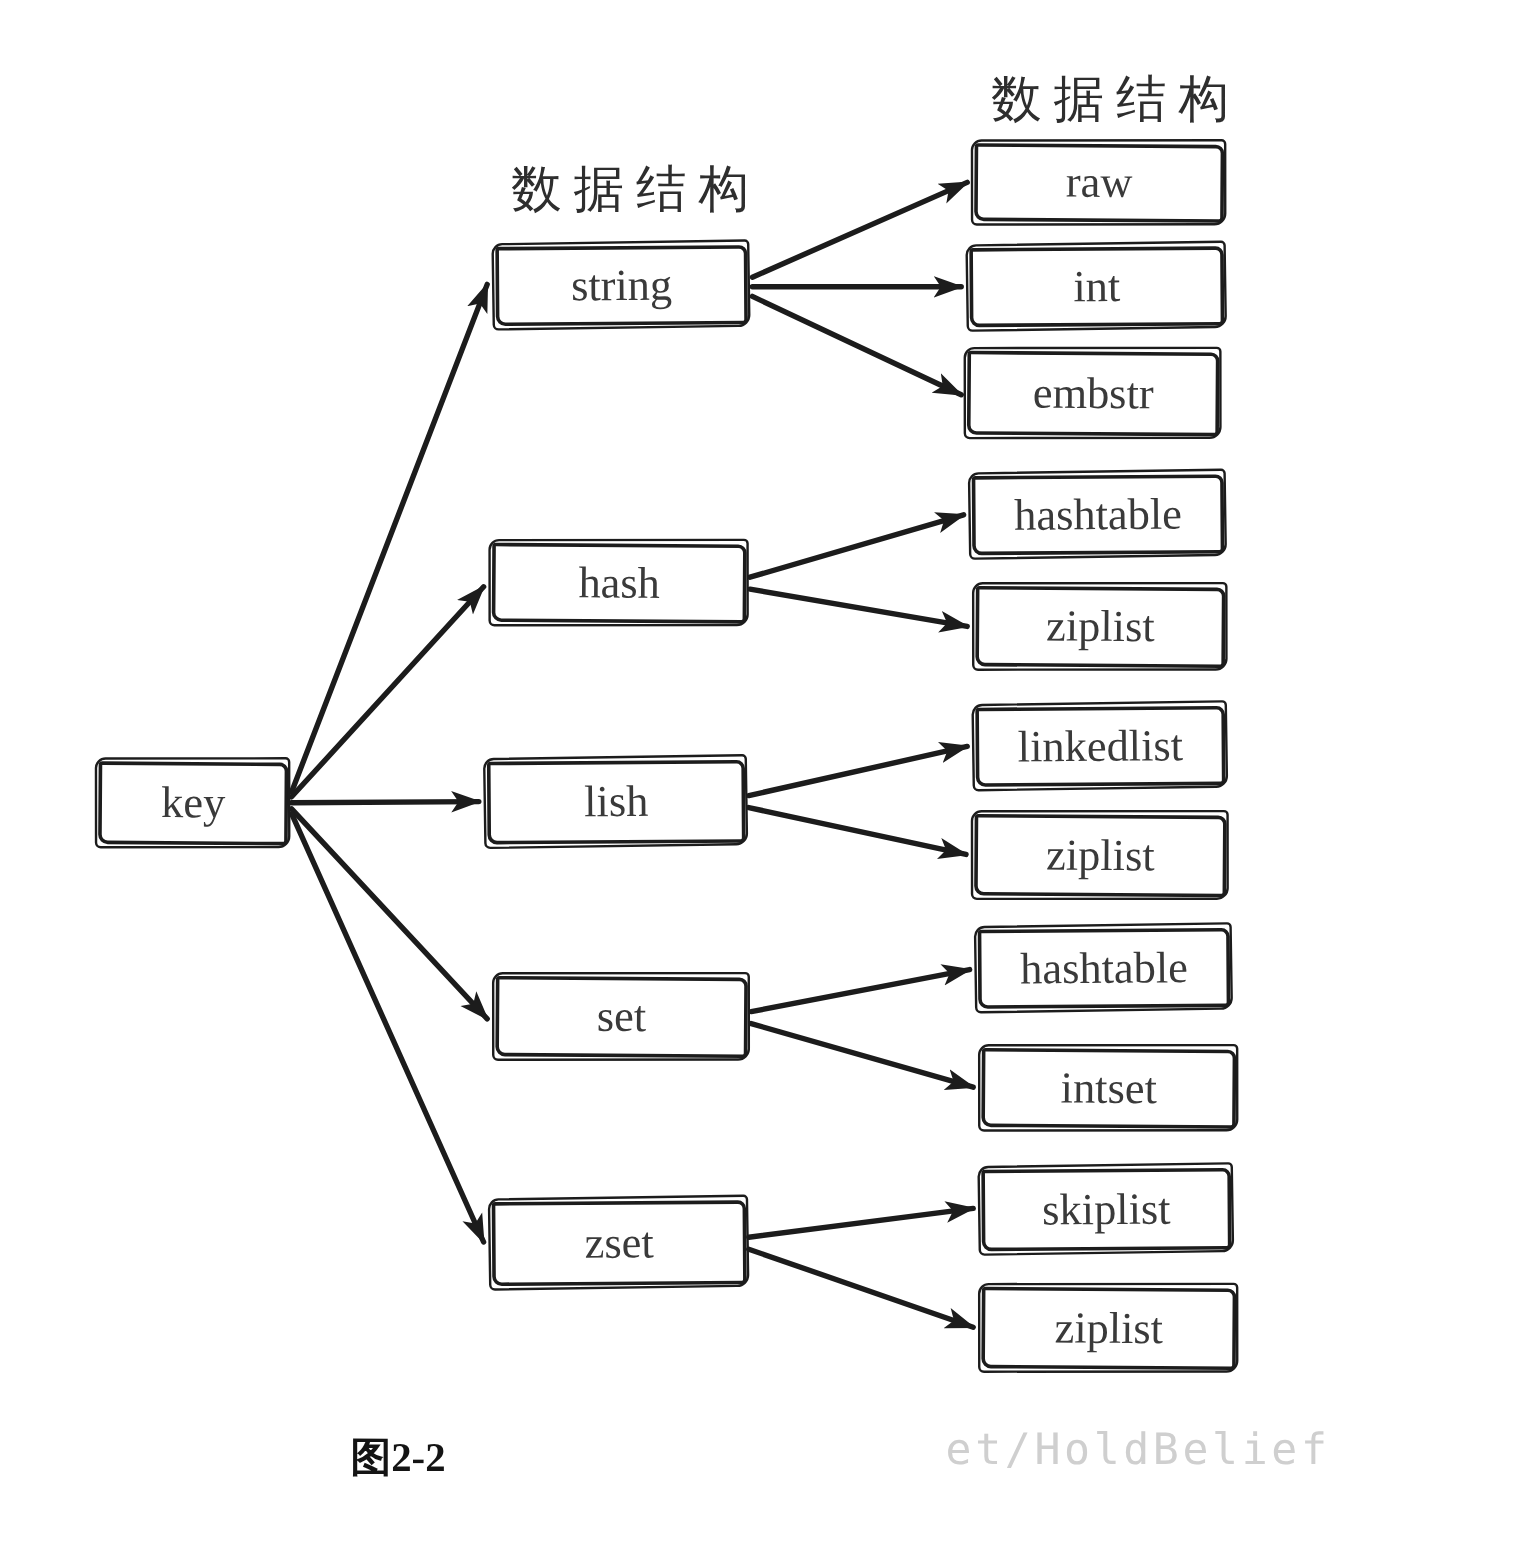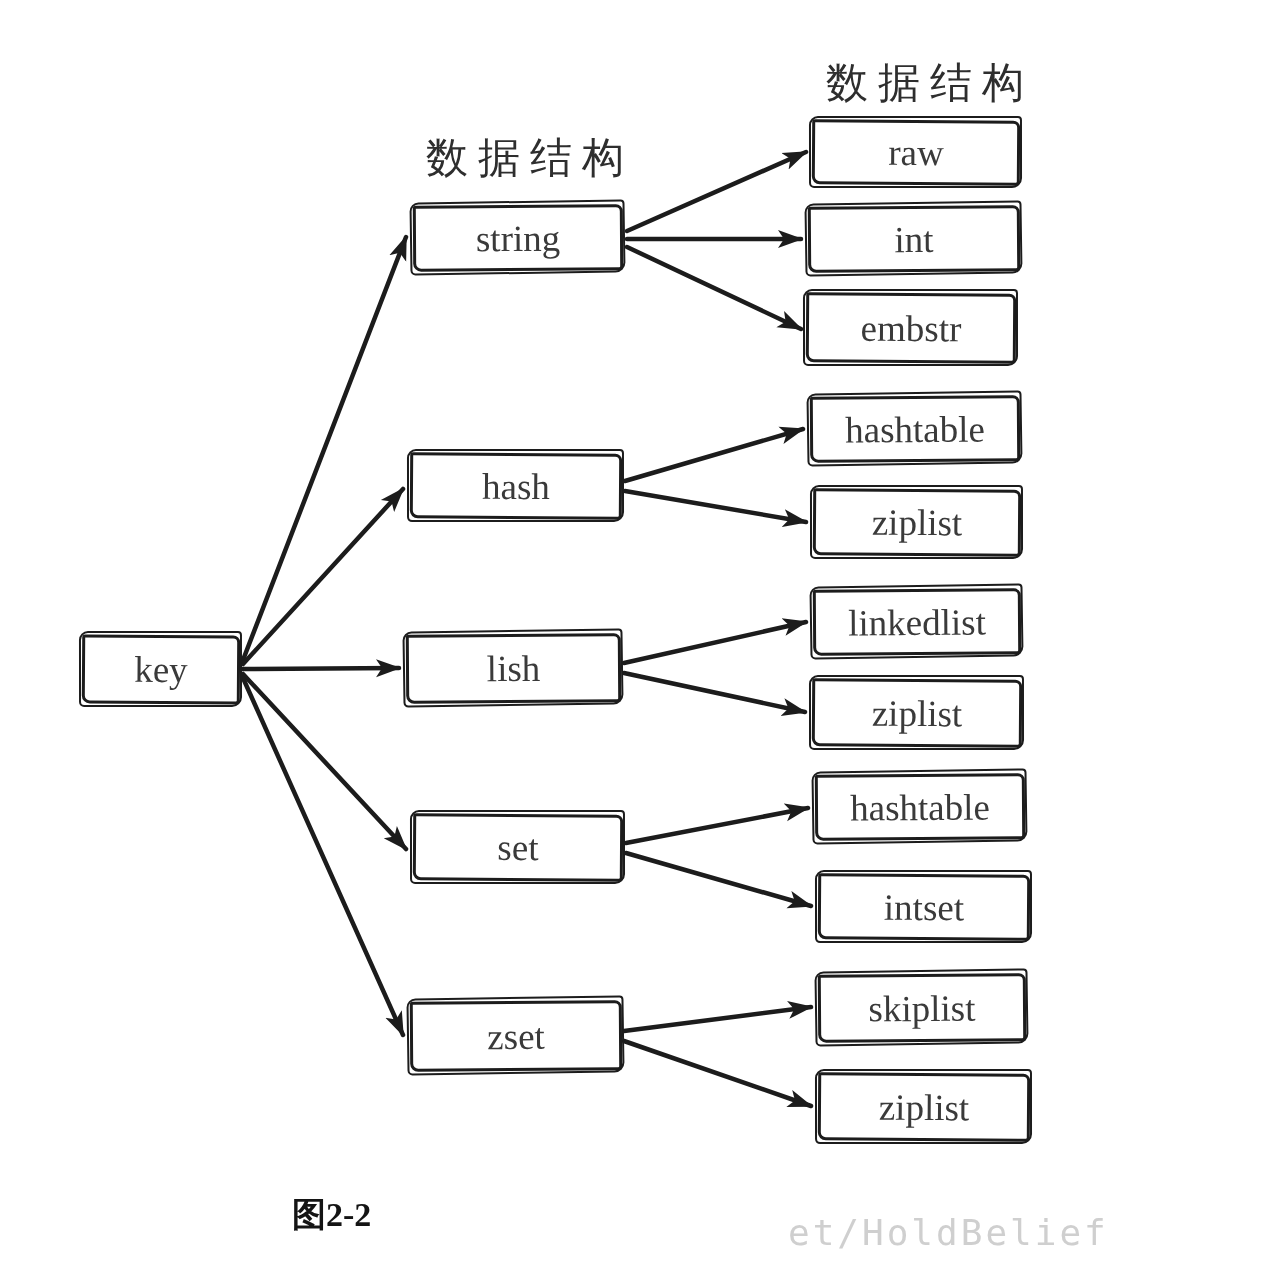--- a/index.html
+++ b/index.html
@@ -129,19 +129,19 @@
 
   <div class="box tilt1" style="left:813px; top:589px; width:208px; height:66px;">linkedlist</div>
   <div class="box tilt2" style="left:812px; top:679px; width:210px; height:68px;">ziplist</div>
 
   <div class="box tilt1" style="left:815px; top:774px; width:210px; height:66px;">hashtable</div>
   <div class="box tilt2" style="left:818px; top:874px; width:212px; height:66px;">intset</div>
 
   <div class="box tilt1" style="left:818px; top:974px; width:208px; height:68px;">skiplist</div>
   <div class="box tilt2" style="left:818px; top:1073px; width:212px; height:68px;">ziplist</div>
 
-  <div class="watermark" style="left:788px; top:1188px;margin-top:24px;">et/HoldBelief</div>
+  <div class="watermark" style="left:788px; top:1188px;">et/HoldBelief</div>
 
   <div class="caption" style="left:292px; top:1192px;">
     <span>图2-2</span>
   </div>
 
 </div>
 
 </body></html>

